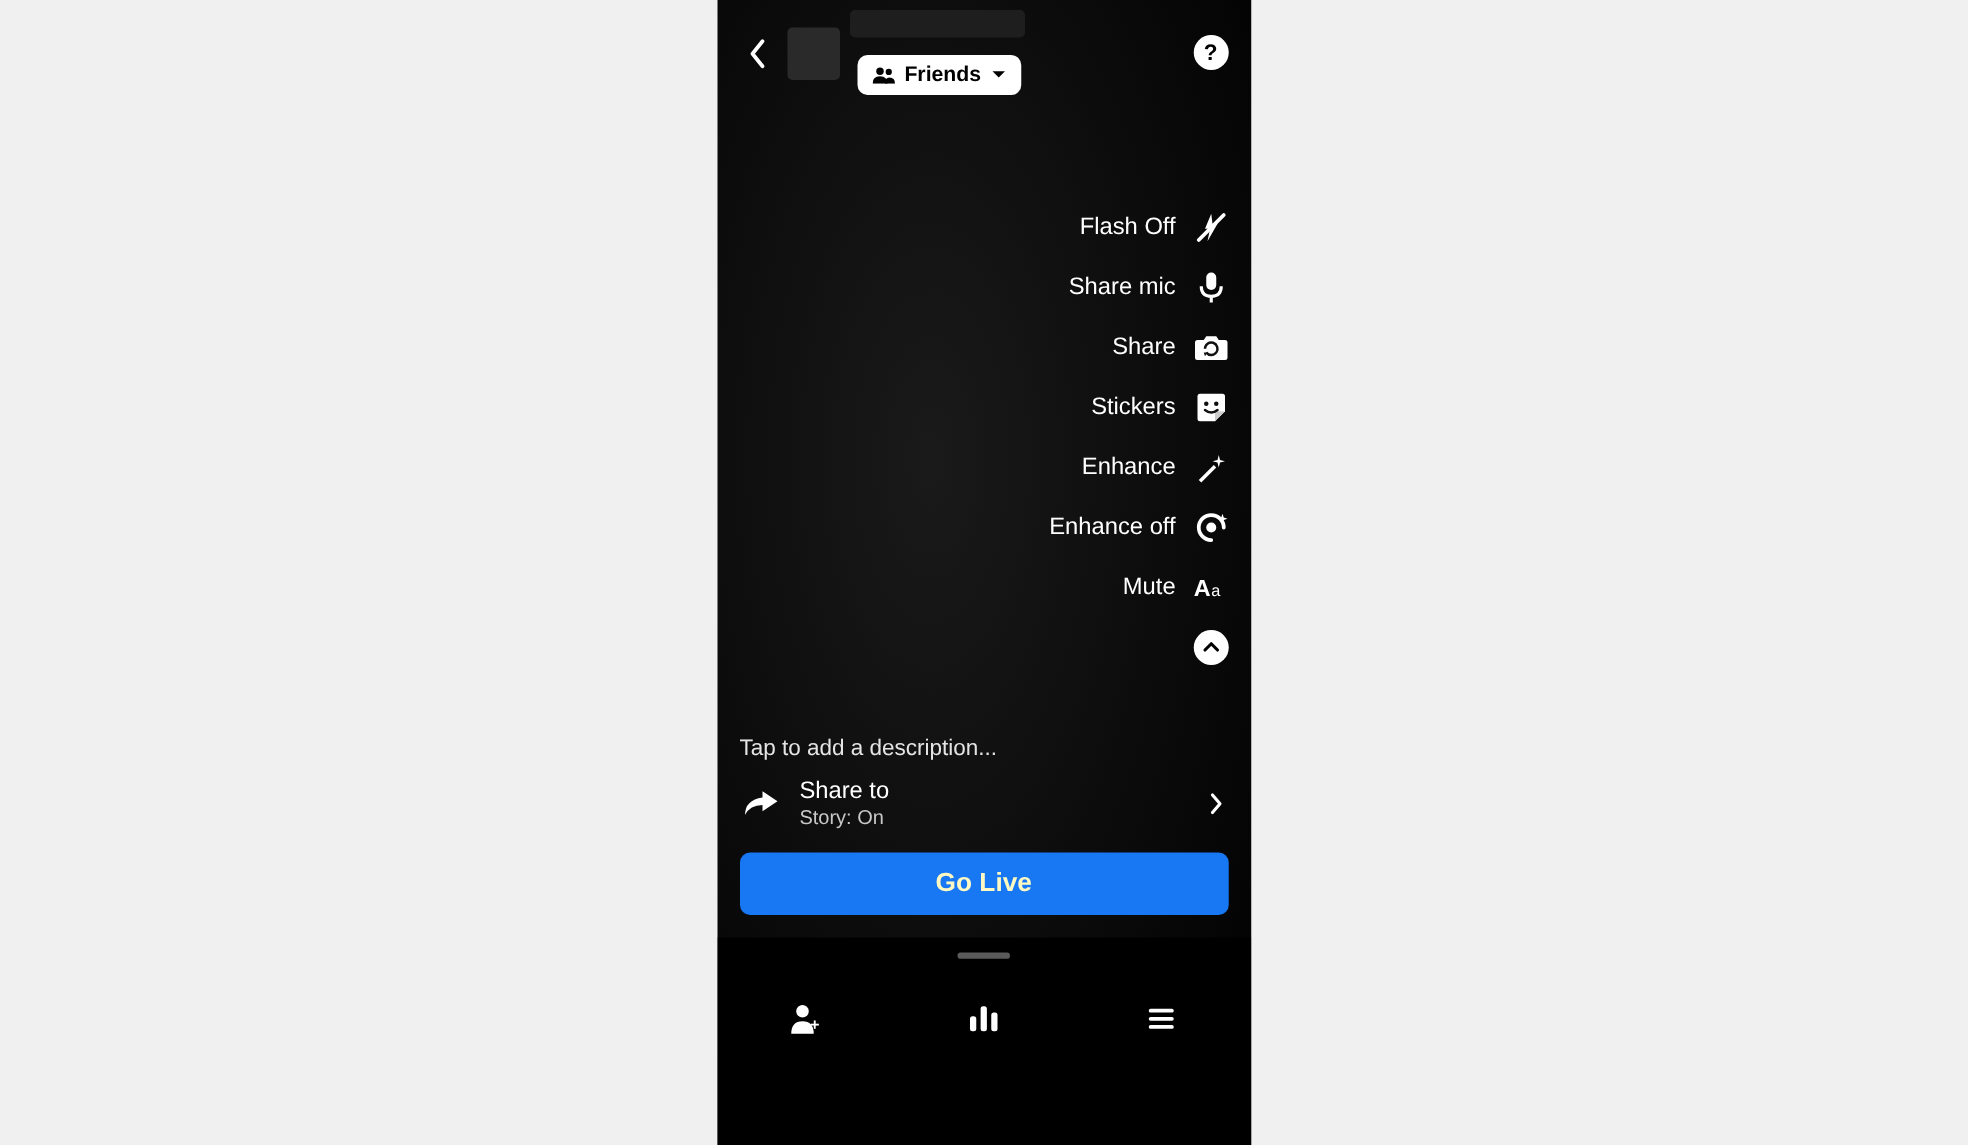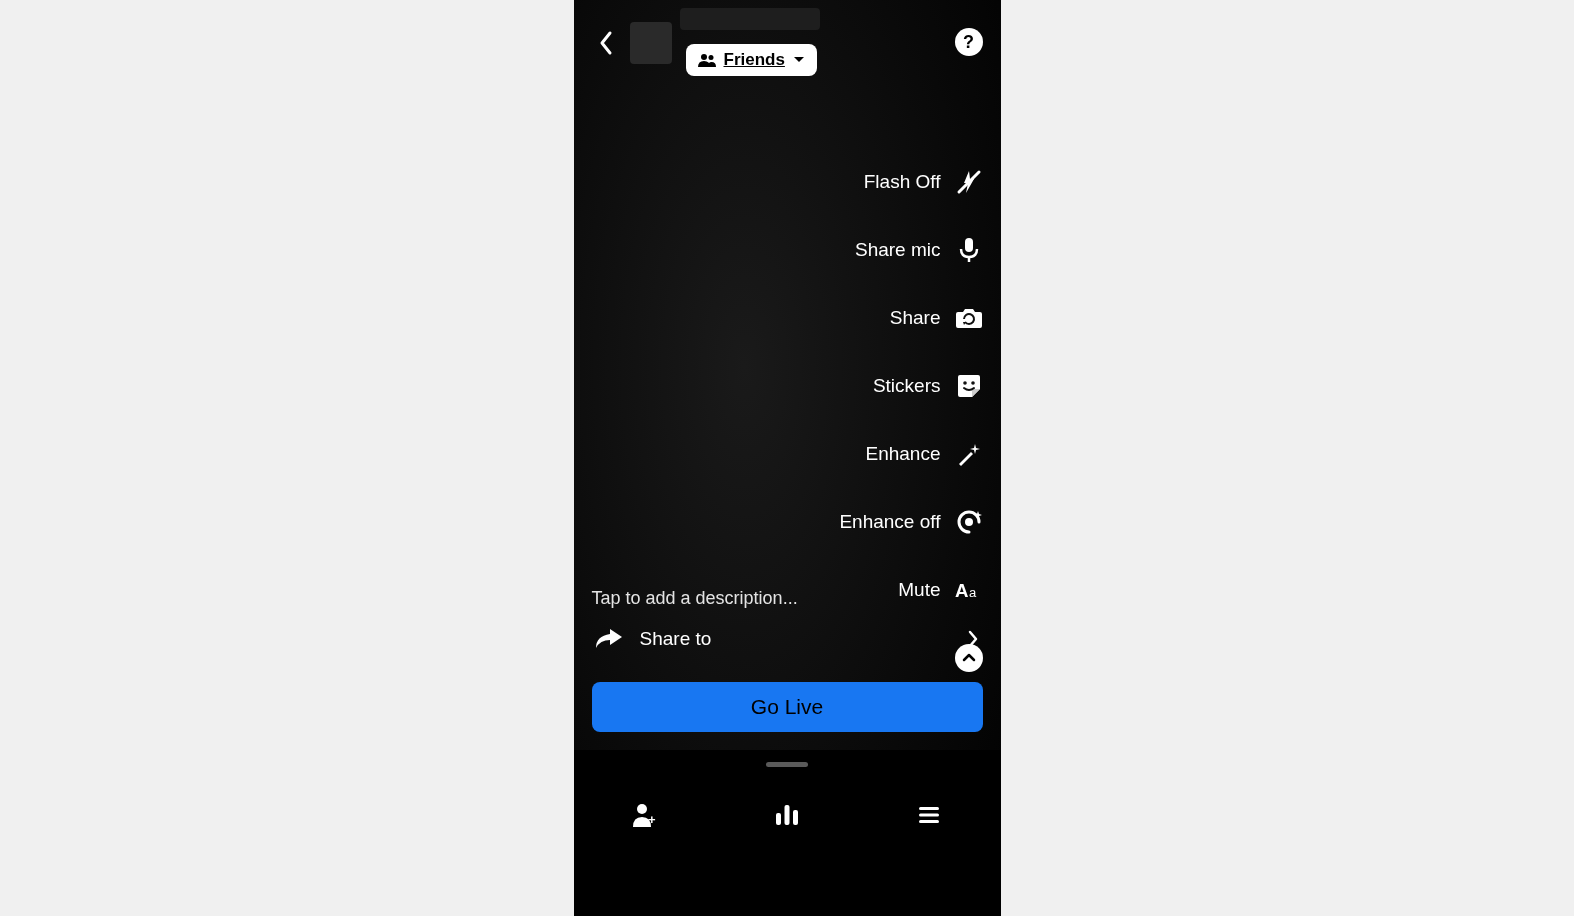--- a/index.html
+++ b/index.html
@@ -56,21 +56,20 @@
     background: #fff;
     color: #000;
     border-radius: 8px;
     padding: 6px 12px;
     display: flex;
     align-items: center;
     gap: 8px;
     font-weight: 600;
     font-size: 17px;
     cursor: pointer;
-    text-decoration: underline;
   }
   .audience-chip svg { display: block; }
   .help-btn {
     position: absolute;
     top: 28px; right: 18px;
     width: 28px; height: 28px;
     background: #fff;
     border-radius: 50%;
     color: #000;
     display: flex; align-items: center; justify-content: center;
@@ -78,21 +77,21 @@
     font-size: 18px;
     cursor: pointer;
   }
   
   .options {
     position: absolute;
     right: 18px;
     top: 168px;
     display: flex;
     flex-direction: column;
-    gap: 40px;
+    gap: 20px;
     align-items: flex-end;
   }
   .option-row {
     display: flex;
     align-items: center;
     gap: 14px;
     color: #fff;
     cursor: pointer;
   }
   .option-label {
@@ -138,25 +137,25 @@
   .share-text { flex: 1; line-height: 1.2; overflow: hidden; }
   .share-title { font-size: 19px; font-weight: 500; }
   .share-sub { font-size: 16px; color: #c8c8c8; }
   .share-chevron { width: 20px; height: 20px; display:flex; align-items:center; justify-content:center; }
   .go-live-btn {
     position: absolute;
     left: 18px; right: 18px;
     top: 682px;
     height: 50px;
     background: #1877f2;
-    color: #000000;
+    color: #fef9c3;
     border-radius: 8px;
     display: flex; align-items: center; justify-content: center;
     font-size: 21px;
-    font-weight: 400;
+    font-weight: 700;
     cursor: pointer;
   }
   .golive-area-bg {
     position:absolute;
     left:0; right:0;
     top: 750px; bottom:0;
     background:#000;
   }
   .handle {
     position: absolute;
@@ -303,20 +302,21 @@
   <div class="desc-row">Tap to add a description...</div>
 
   <div class="share-row">
     <span class="share-icon">
       <svg width="30" height="26" viewBox="0 0 30 26">
           <path d="M16 3 L28 11 L16 19 L16 14 Q6 14 2 22 Q2 10 16 8 Z" fill="#fff"></path>
         </svg>
     </span>
     <div class="share-text">
       <div class="share-title">Share to</div>
+      <div class="share-sub">Story: On</div>
     </div>
     <span class="share-chevron">
       <svg width="12" height="20" viewBox="0 0 12 20">
           <path d="M3 3 L9 10 L3 17" stroke="#fff" stroke-width="2.5" fill="none" stroke-linecap="round" stroke-linejoin="round"></path>
         </svg>
     </span>
   </div>
 
   <div class="go-live-btn">
     <span>Go Live</span>

